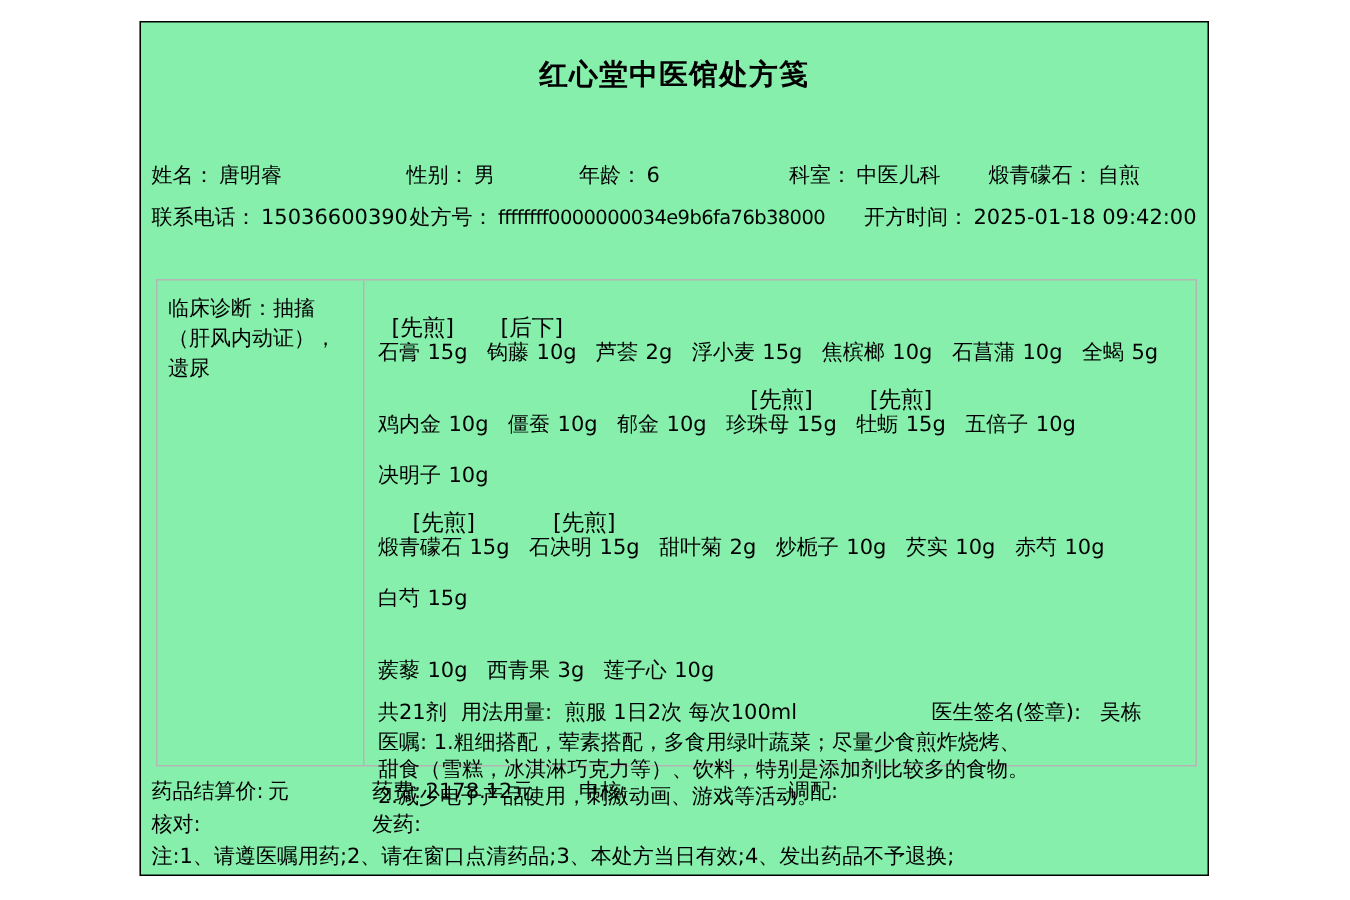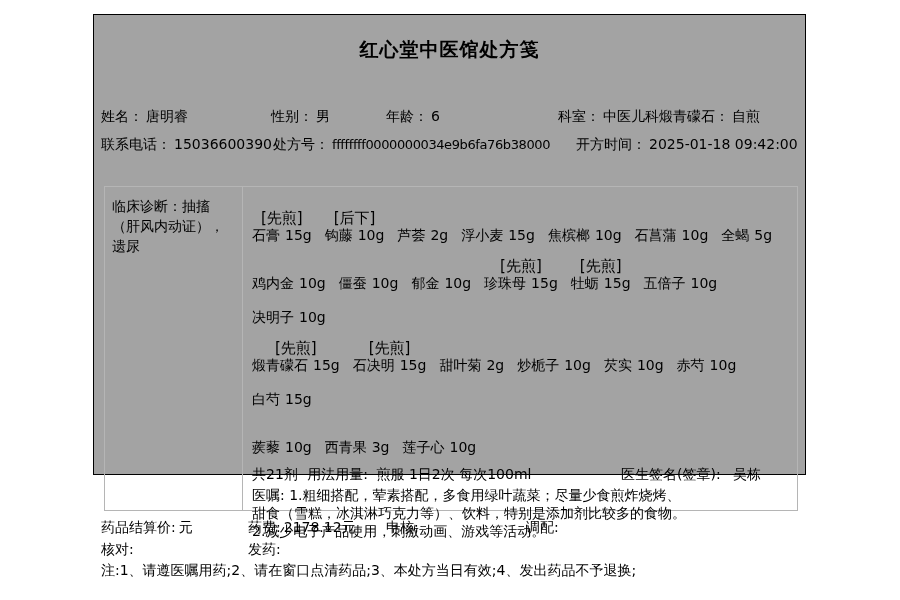--- a/index.html
+++ b/index.html
@@ -1,31 +1,31 @@
 <!DOCTYPE html>
 <html><head>
 <meta charset="utf-8">
 <style>
   * { margin:0; padding:0; box-sizing:border-box; }
   html, body { width:900px; height:600px; background:#ffffff; overflow:hidden; }
   body { position:relative; font-family:"DejaVu Sans","Liberation Sans",sans-serif; font-size:14px; color:#000; }
 
-  .sheet { position:absolute; left:93px; top:14px; width:713px; height:461px; border:1px solid #000; background:#a3a3a3; }
+  .sheet { position:absolute; left:93px; top:14px; width:713px; height:570px; border:1px solid #000; background:#86efac; }
 
   .title { position:absolute; top:22px; left:0; width:100%; text-align:center; font-size:19px; font-weight:bold; letter-spacing:1px; }
 
   .hrow { position:absolute; left:0; width:100%; height:18px; }
   .field { position:absolute; white-space:nowrap; }
   .field .val { margin-left:3px; }
 
   #hrow1 { top:93px; }
   #hrow1 .field:nth-child(1){left:7px;}
   #hrow1 .field:nth-child(2){left:152px;margin-left:25px;}
   #hrow1 .field:nth-child(3){left:292px;}
-  #hrow1 .field:nth-child(4){left:432px;margin-left:32px;}
+  #hrow1 .field:nth-child(4){left:432px;}
   #hrow1 .field:nth-child(5){left:565px;}
 
   #hrow2 { top:121px; }
   #hrow2 .field:nth-child(1){left:7px;}
   #hrow2 .field:nth-child(2){left:179px;}
   #hrow2 .field:nth-child(3){left:482px;}
   [data-name="rx-number-value"]{ font-size:13px; letter-spacing:-0.4px; }
 
   .rxbox { position:absolute; left:10px; top:171px; width:694px; height:325px; border:1px solid #b5b5b5; display:flex; }
   .diag { width:138px; border-right:1px solid #b5b5b5; padding:9px 7px; line-height:20px; }

